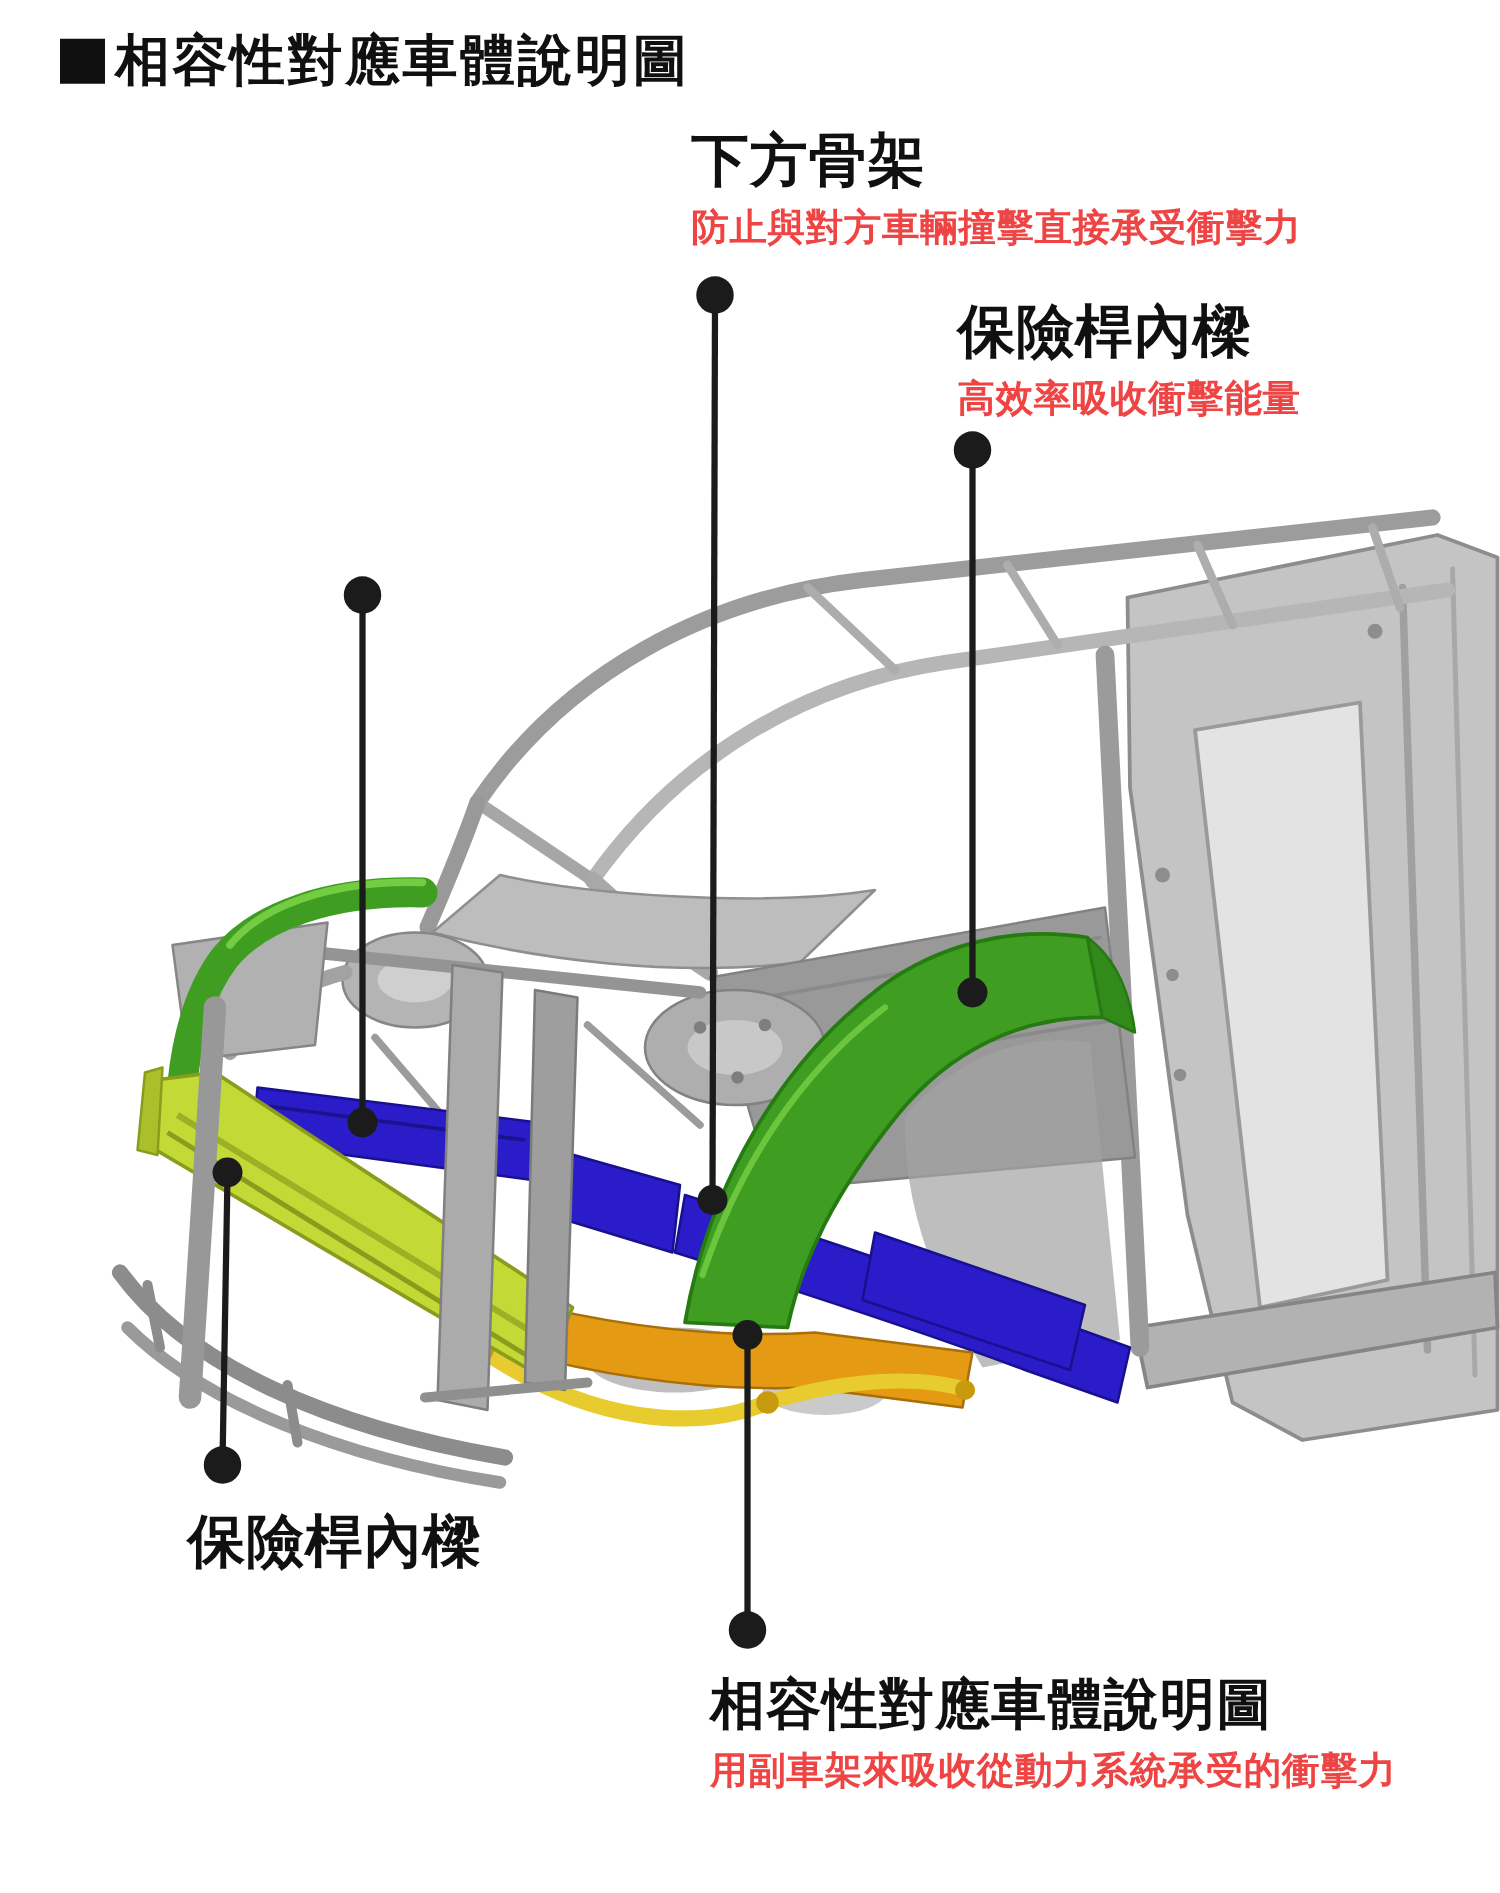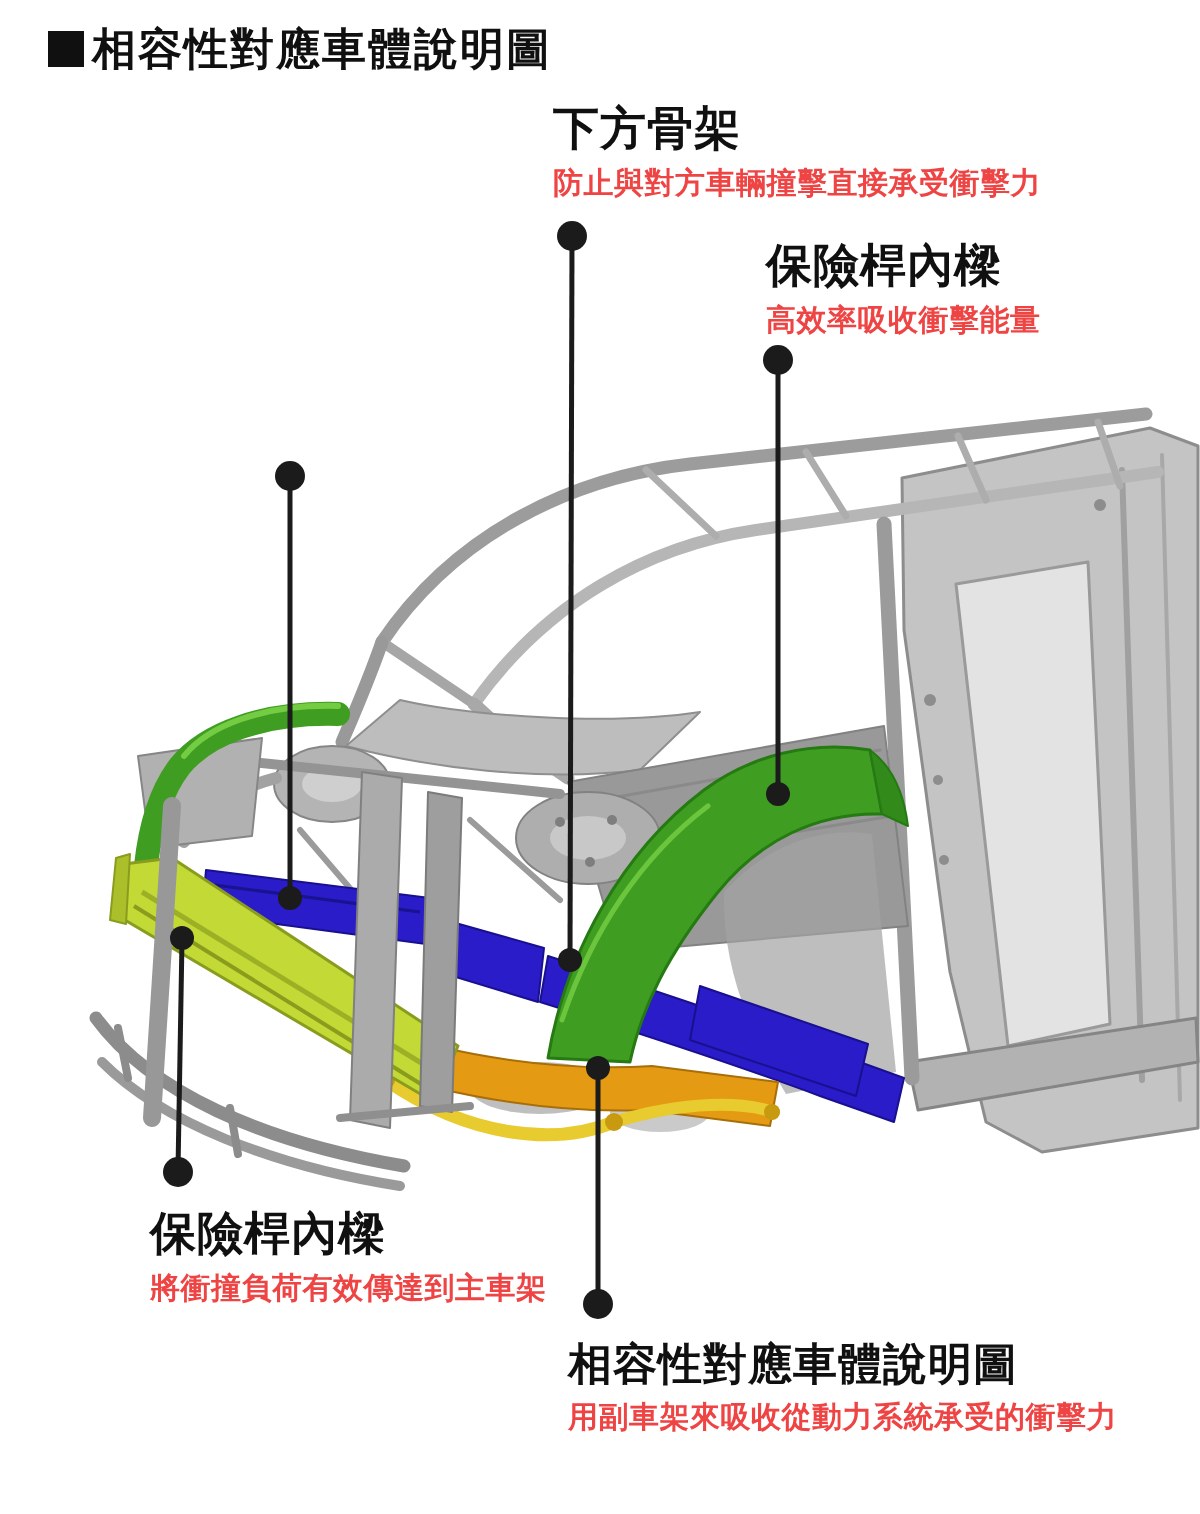--- a/index.html
+++ b/index.html
@@ -176,21 +176,20 @@
   </div>
 
   <div class="callout" style="left:766px; top:240px;">
     <div class="label">保險桿內樑</div>
     <div class="desc">高效率吸收衝擊能量</div>
   </div>
 
 
   <div class="callout" style="left:150px; top:1208px;">
     <div class="label">保險桿內樑</div>
-    <div class="desc">將衝撞負荷有效傳達到主車架</div>
   </div>
 
   <div class="callout big" style="left:568px; top:1340px;">
     <div class="label">相容性對應車體說明圖</div>
     <div class="desc">用副車架來吸收從動力系統承受的衝擊力</div>
   </div>
 
 </div>
 
 </body></html>

